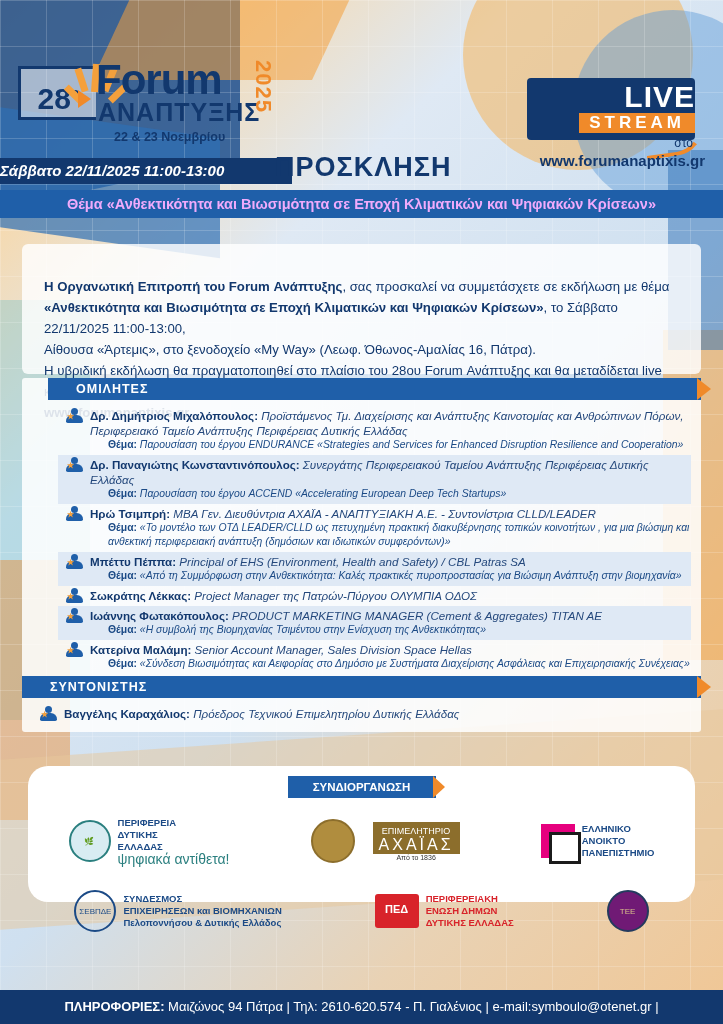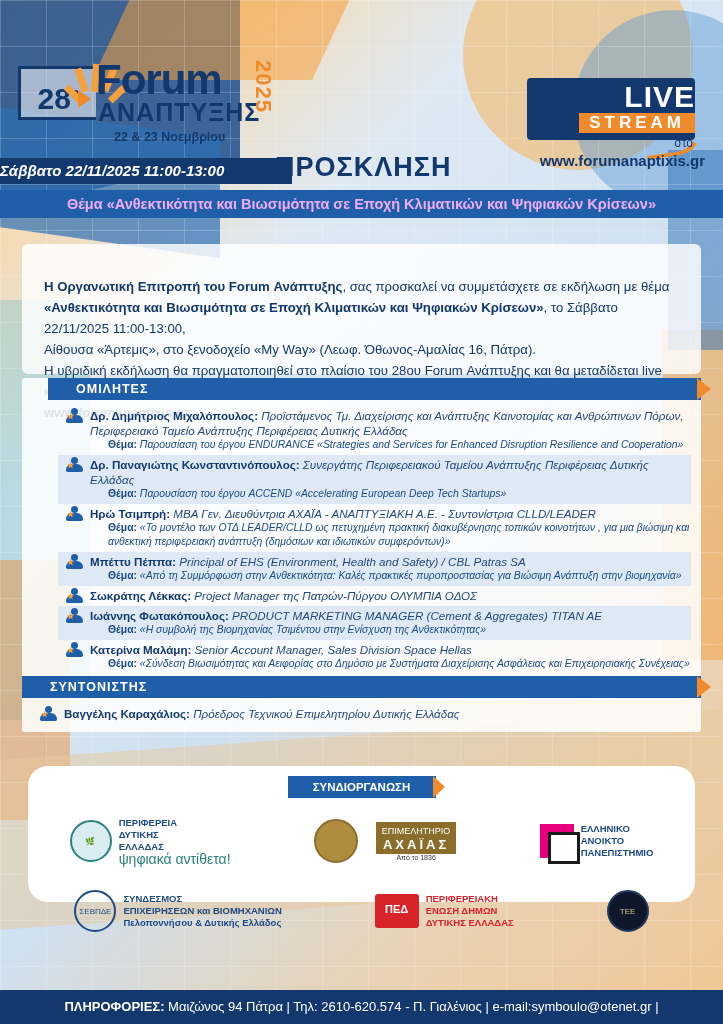--- a/index.html
+++ b/index.html
@@ -112,25 +112,25 @@
   .synd-band .arrow { position:absolute; right:-9px; top:0; width:0;height:0;
      border-left:12px solid #f08a2a; border-top:11px solid transparent; border-bottom:11px solid transparent;}
   .logo-row { position:absolute; left:0; width:667px; display:flex; justify-content:space-around; align-items:center; }
   .r1 { top:42px; height:66px; }
   .r2 { top:112px; height:66px; }
   .sl { display:flex; align-items:center; gap:7px; }
   .sl .txt { font-size:9.5px; color:#1b4a86; font-weight:bold; line-height:12px;}
   .sl .txt .sub { font-weight:normal; color:#2a7f7f; font-size:14px;}
   .emblem { width:42px; height:42px; border-radius:50%; border:2px solid #1b4a86; display:flex;
      align-items:center; justify-content:center; font-size:8px; color:#1b4a86; text-align:center; overflow:hidden;}
-  .emblem.dark { background:#0f172a; color:#d9c08a; border-color:#243a5e;}
+  .emblem.dark { background:#701a75; color:#d9c08a; border-color:#243a5e;}
   .chamber { display:flex; align-items:center; gap:18px; background:#ffffff;}
   .chamber .medal { width:44px; height:44px; border-radius:50%; background:#b08d3e; border:2px solid #8c6e2c;}
   .chamber .ctxt { background:#8c6e2c; color:#fff; font-size:9px; padding:3px 6px; line-height:13px; text-align:center;}
-  .chamber .ctxt .big { font-size:13px; letter-spacing:3px; font-weight:bold;}
+  .chamber .ctxt .big { font-size:16px; letter-spacing:3px; font-weight:normal;}
   .chamber .since { color:#333; font-size:7px; text-align:center; }
   .eap-mark { width:34px; height:34px; background:#e6007e; position:relative;}
   .eap-mark:after{content:""; position:absolute; left:8px; top:8px; width:26px; height:26px; background:#fff; border:3px solid #1b1b1b;}
   .ped { width:44px; height:34px; background:#d8232a; position:relative; border-radius:3px;}
   .ped:after{content:"ΠΕΔ"; position:absolute; left:0; top:9px; width:44px; text-align:center; color:#fff; font-size:11px; font-weight:bold;}
 
   
   .footer { position:absolute; left:0; bottom:0; width:723px; height:34px; background:#12386e; }
   .footer .f { color:#fff; font-size:13px; text-align:center; line-height:34px; }
   .footer b { font-weight:bold; }

